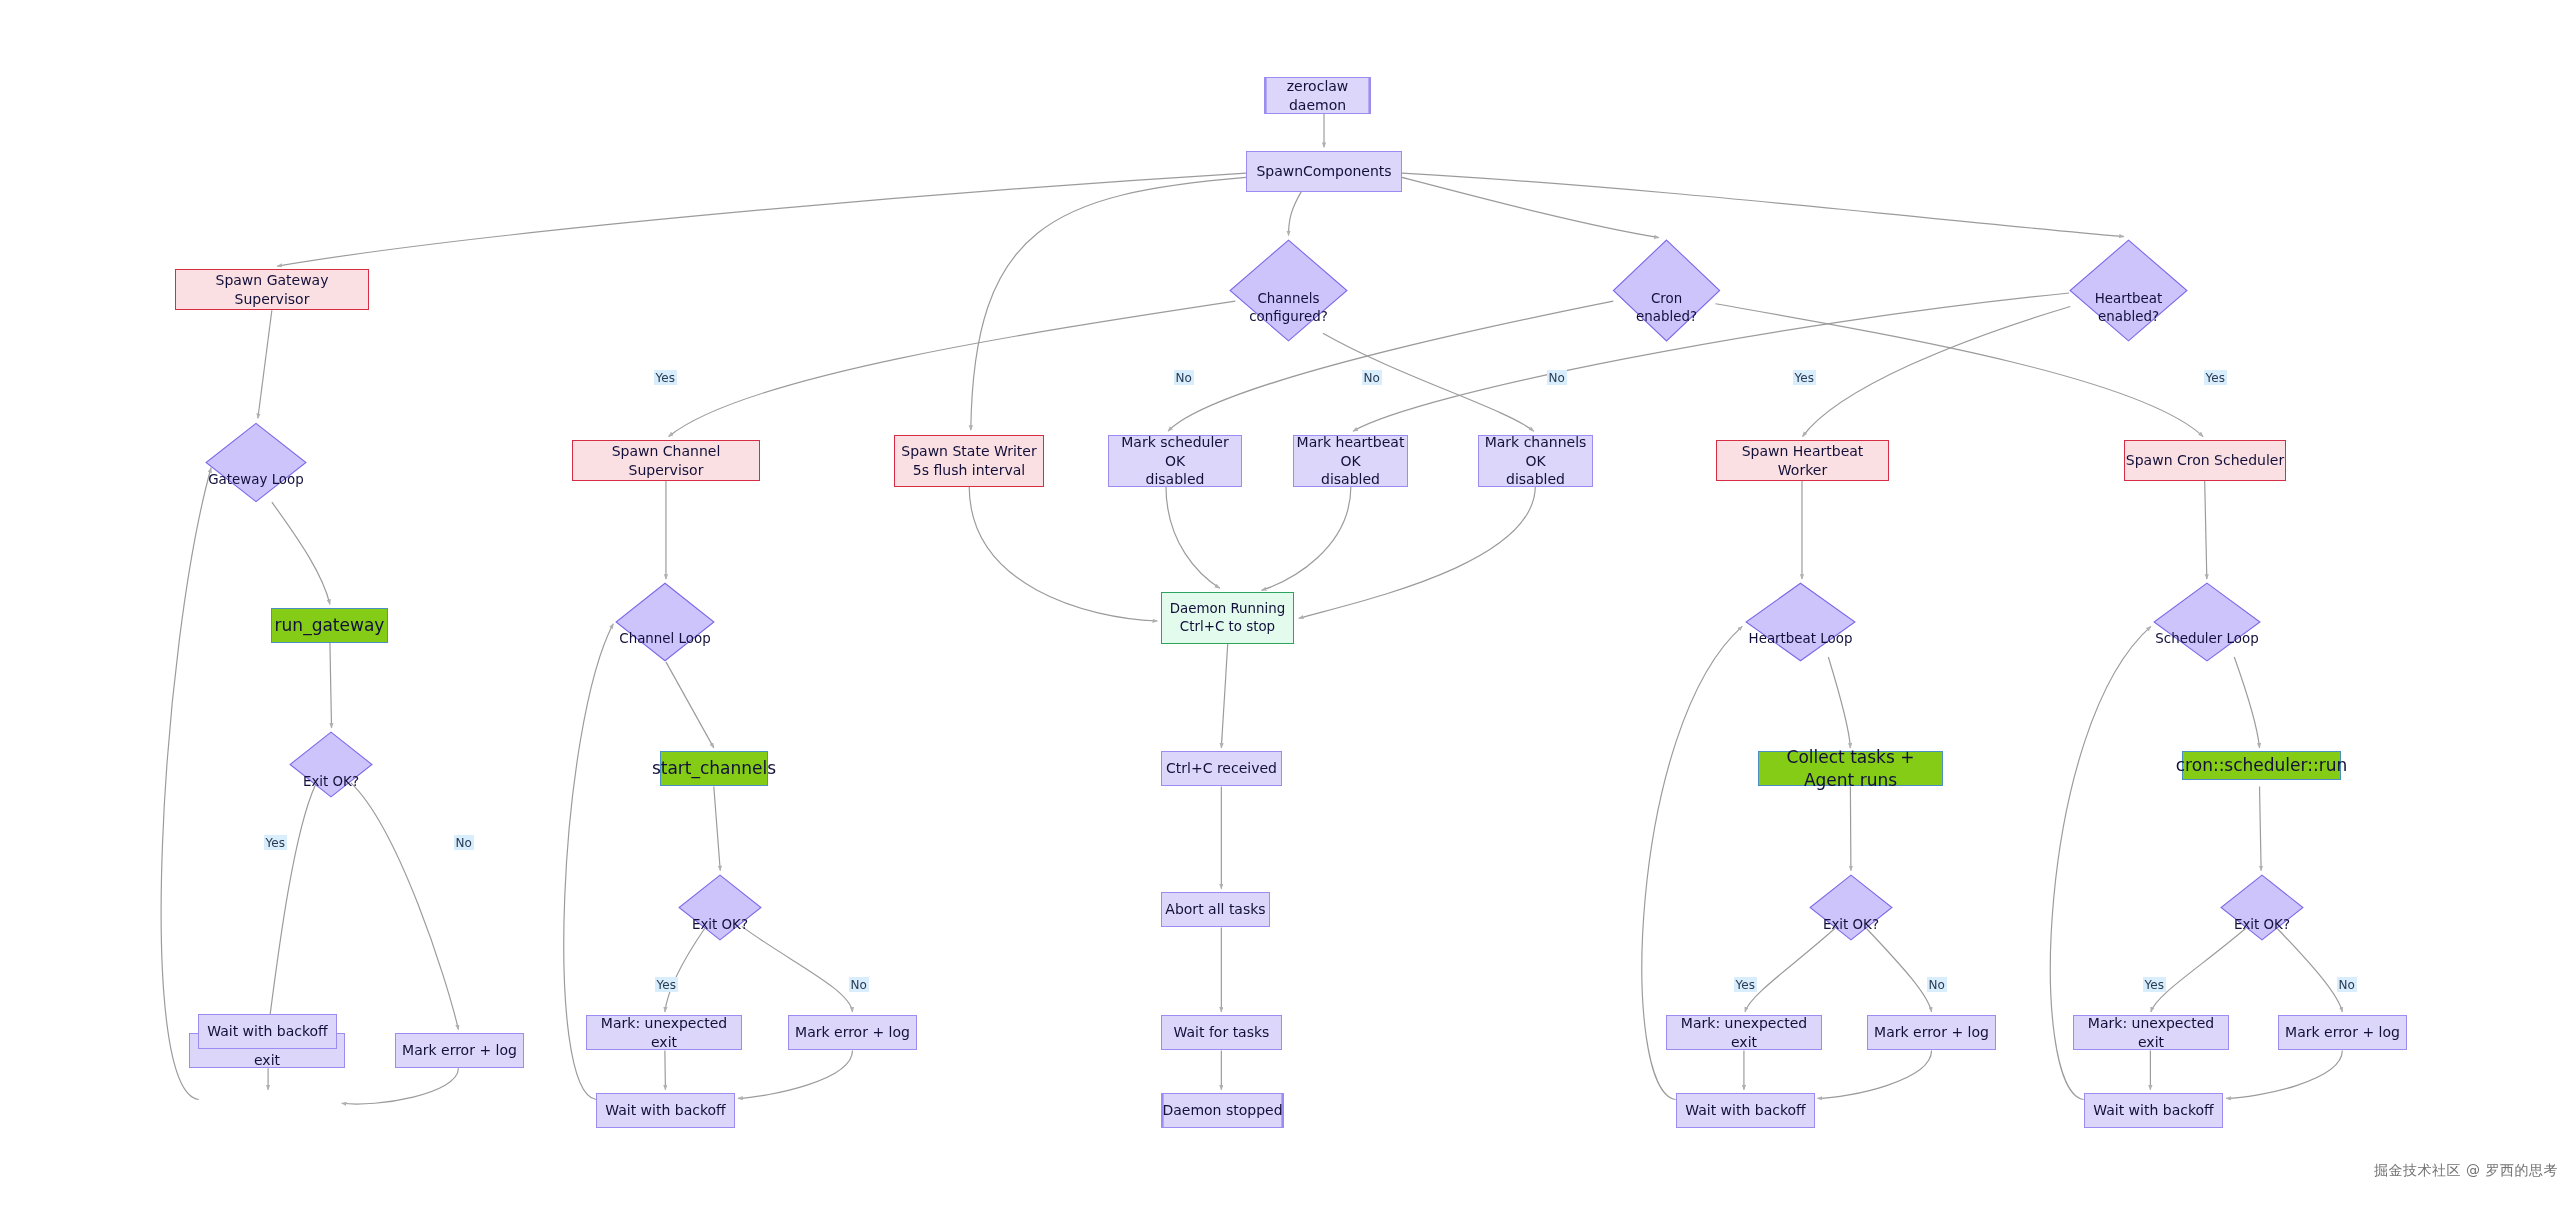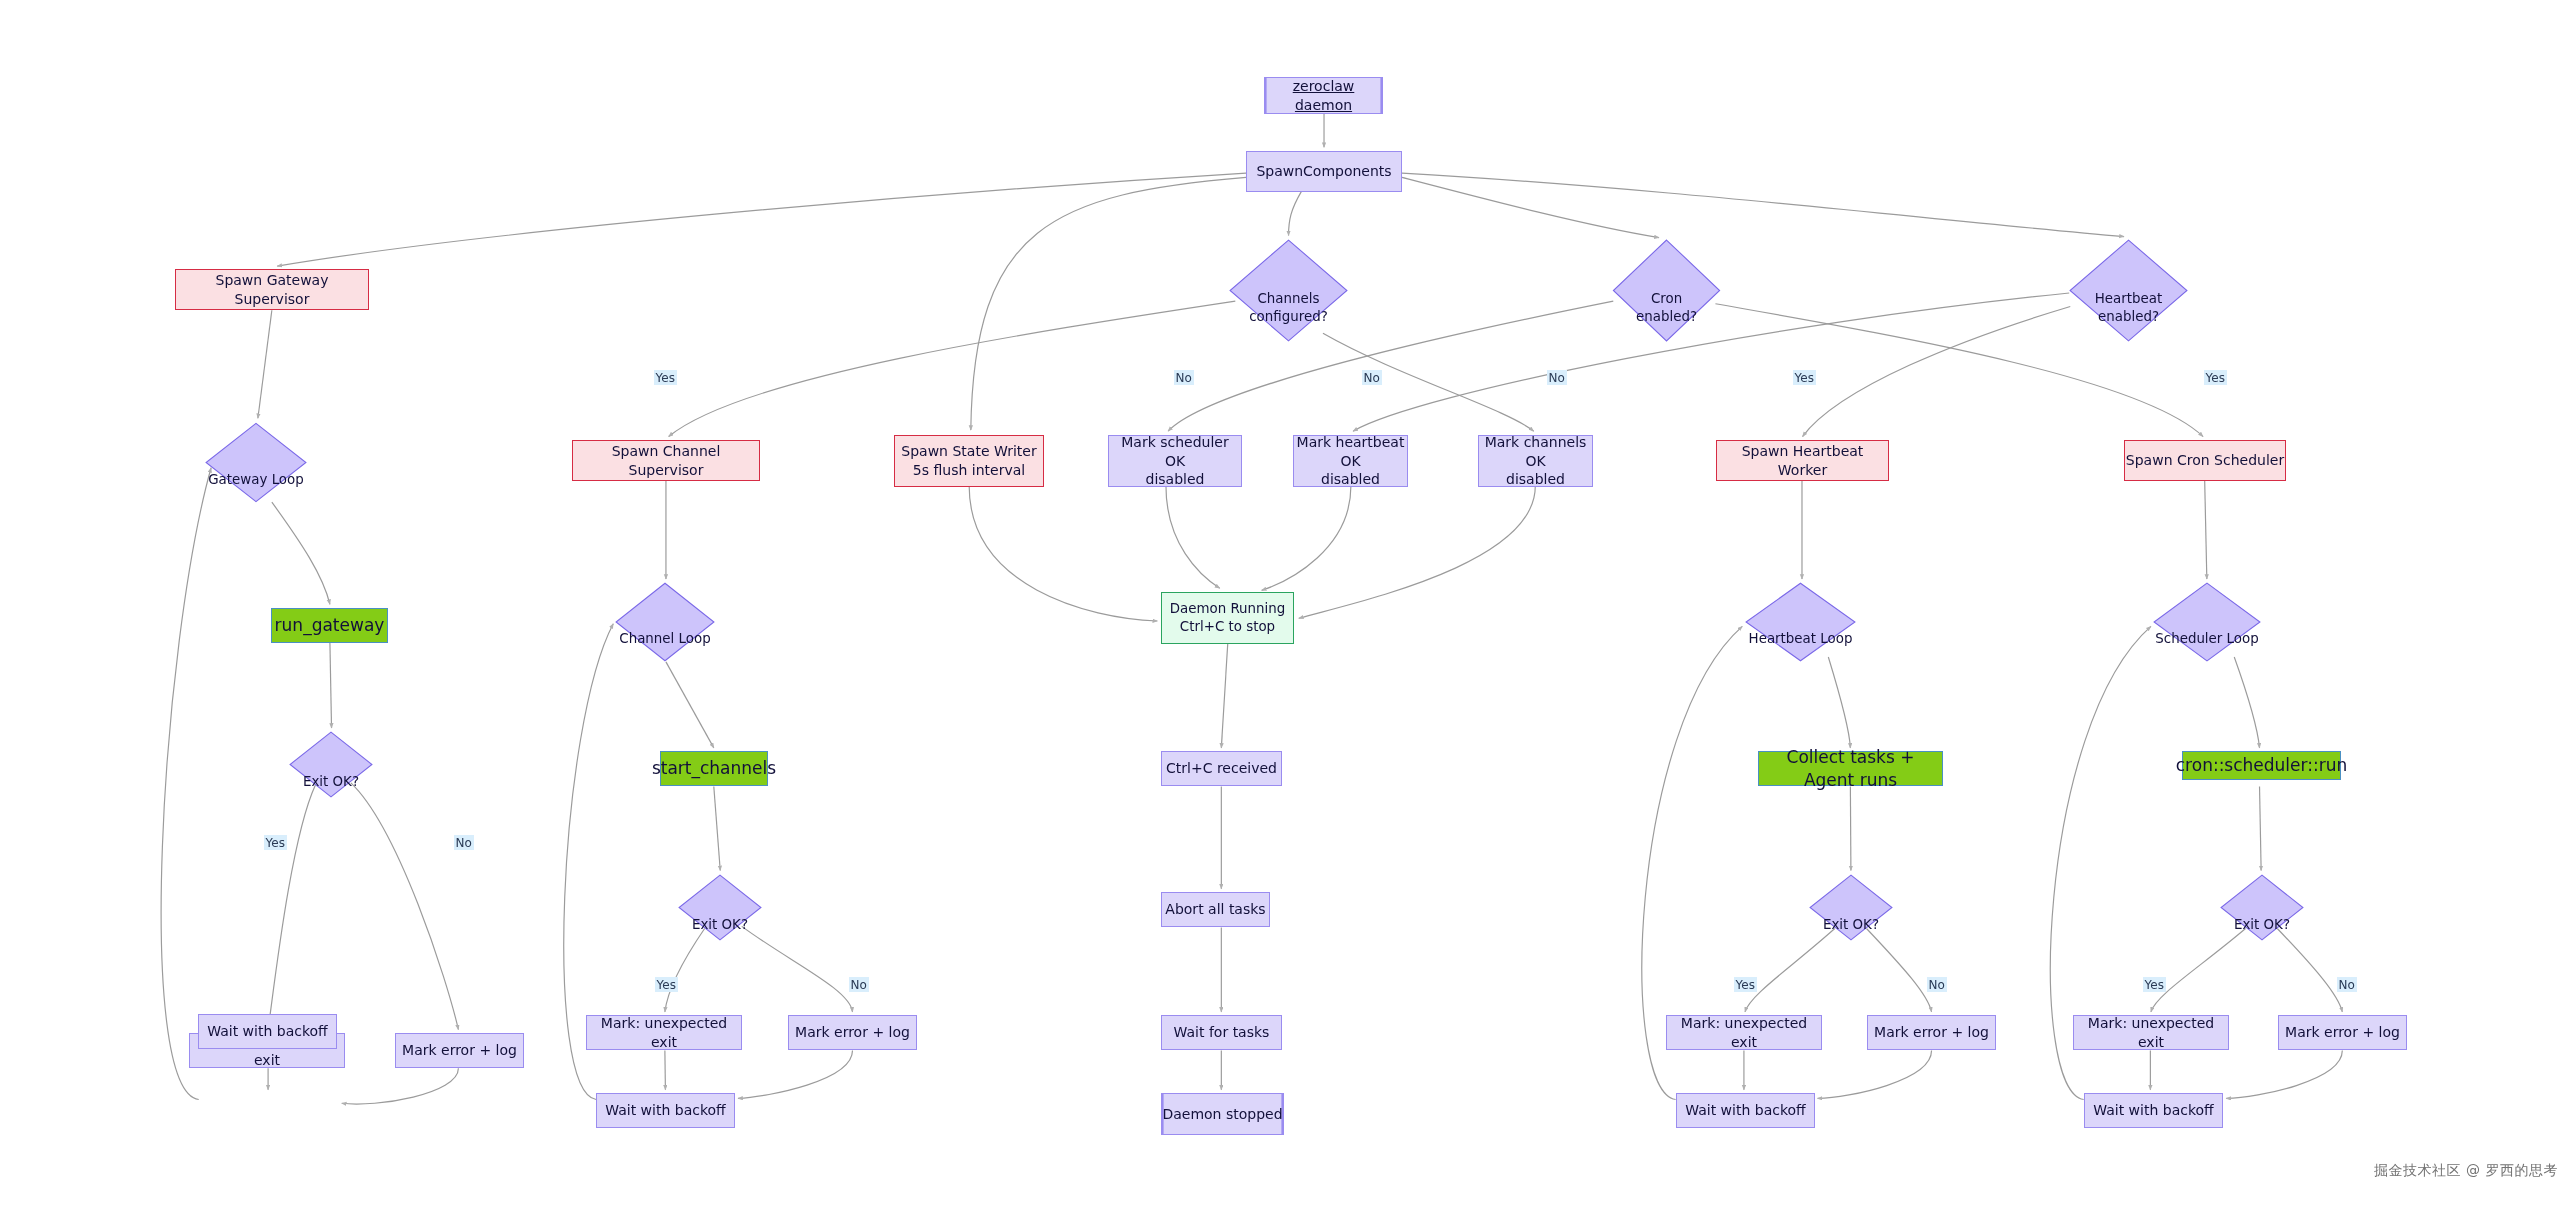--- a/index.html
+++ b/index.html
@@ -140,21 +140,21 @@
 
       <path d="M2271,1463 L2271,1653"></path>
 
       <path d="M2271,1725 L2271,1882"></path>
 
       <path d="M2271,1954 L2271,2027"></path>
     </g>
   </svg>
 
   <div id="nodes">
-      <div class="node n-term" style="left: 1264px; top: 77px; width: 119px; height: 37px; text-decoration: underline;">
+      <div class="node n-term" style="left: 1264px; top: 77px; width: 107px; height: 37px;">
         <span>zeroclaw daemon</span>
       </div>
       <div class="node n-default" style="left: 1246px; top: 151px; width: 156px; height: 41px;">
         <span>SpawnComponents</span>
       </div>
       <div class="node n-red" style="left: 175px; top: 269px; width: 194px; height: 41px;">
         <span>Spawn Gateway Supervisor</span>
       </div>
       <div class="diamond-wrap" style="left: 1229px; top: 239px; width: 119px; height: 103px;">
         <svg width="119" height="103" viewBox="0 0 222 192" style="position: absolute; left: 0px; top: 0px;">
@@ -318,21 +318,21 @@
       </div>
       <div class="node n-default" style="left: 596px; top: 1093px; width: 139px; height: 35px;">
         <span>Wait with backoff</span>
       </div>
       <div class="node n-default" style="left: 1676px; top: 1093px; width: 139px; height: 35px;">
         <span>Wait with backoff</span>
       </div>
       <div class="node n-default" style="left: 2084px; top: 1093px; width: 139px; height: 35px;">
         <span>Wait with backoff</span>
       </div>
-      <div class="node n-term" style="left: 1161px; top: 1093px; width: 123px; height: 42px;">
+      <div class="node n-term" style="left: 1161px; top: 1093px; width: 123px; height: 35px;">
         <span>Daemon stopped</span>
       </div>
     </div>
   <div id="labels">
       <div class="edge-label" style="left: 654px; top: 370px;">Yes</div>
       <div class="edge-label" style="left: 1174px; top: 370px;">No</div>
       <div class="edge-label" style="left: 1362px; top: 370px;">No</div>
       <div class="edge-label" style="left: 1547px; top: 370px;">No</div>
       <div class="edge-label" style="left: 1793px; top: 370px;">Yes</div>
       <div class="edge-label" style="left: 2204px; top: 370px;">Yes</div>

